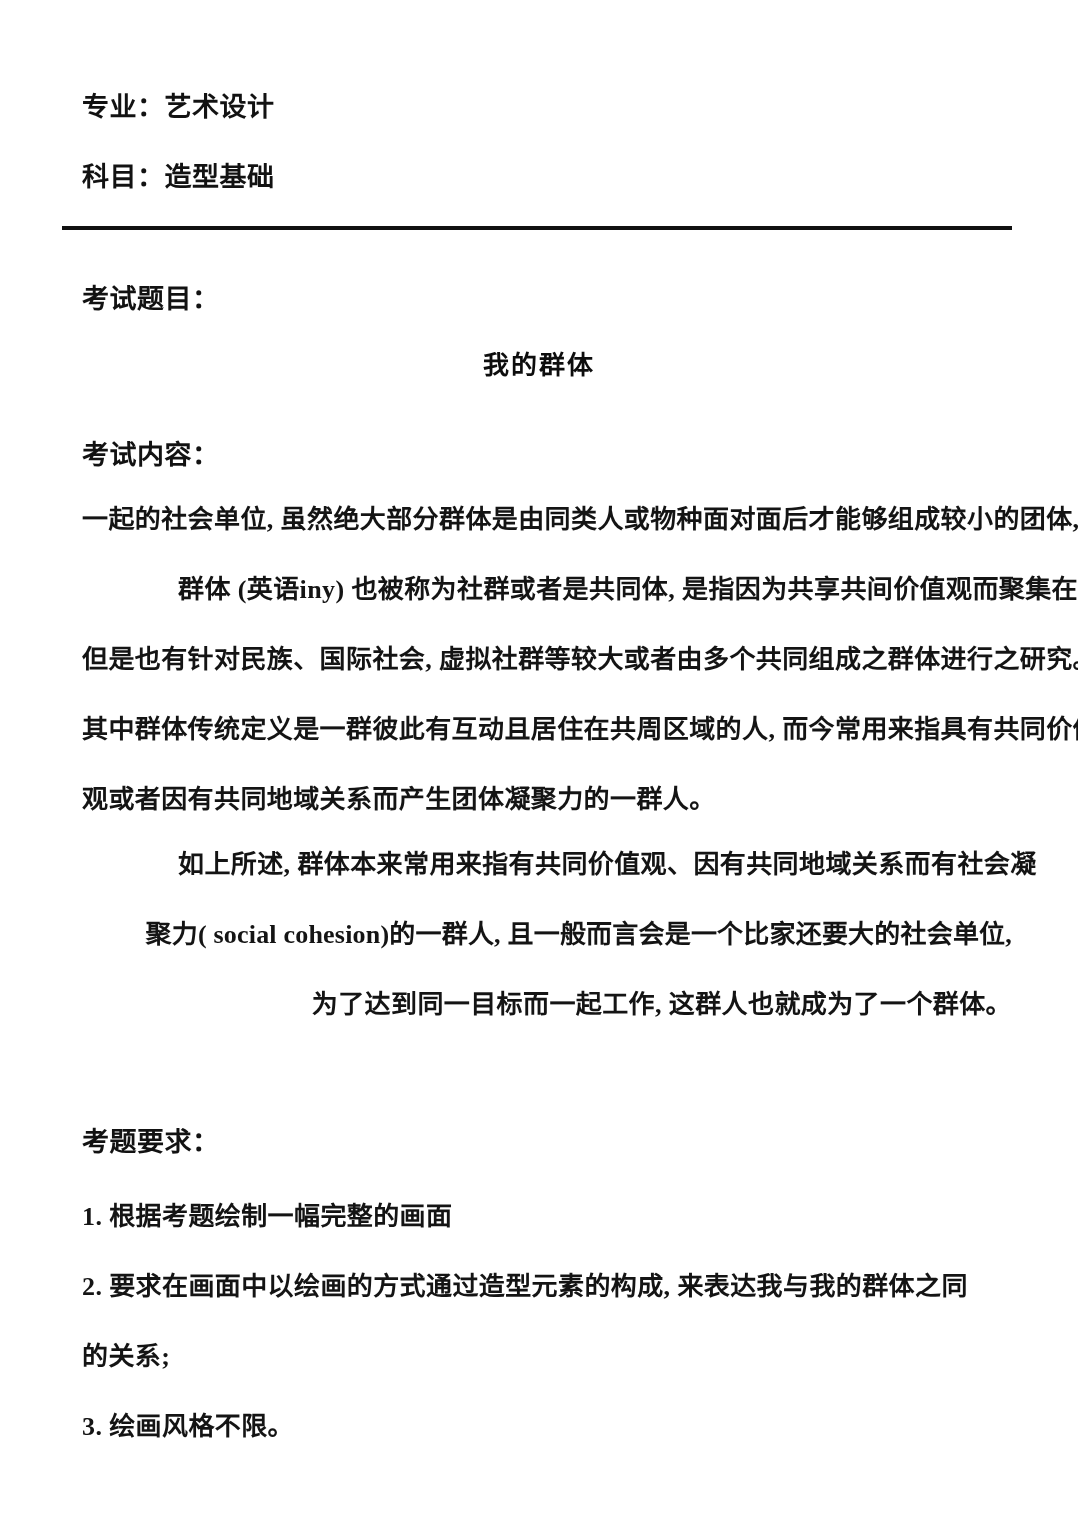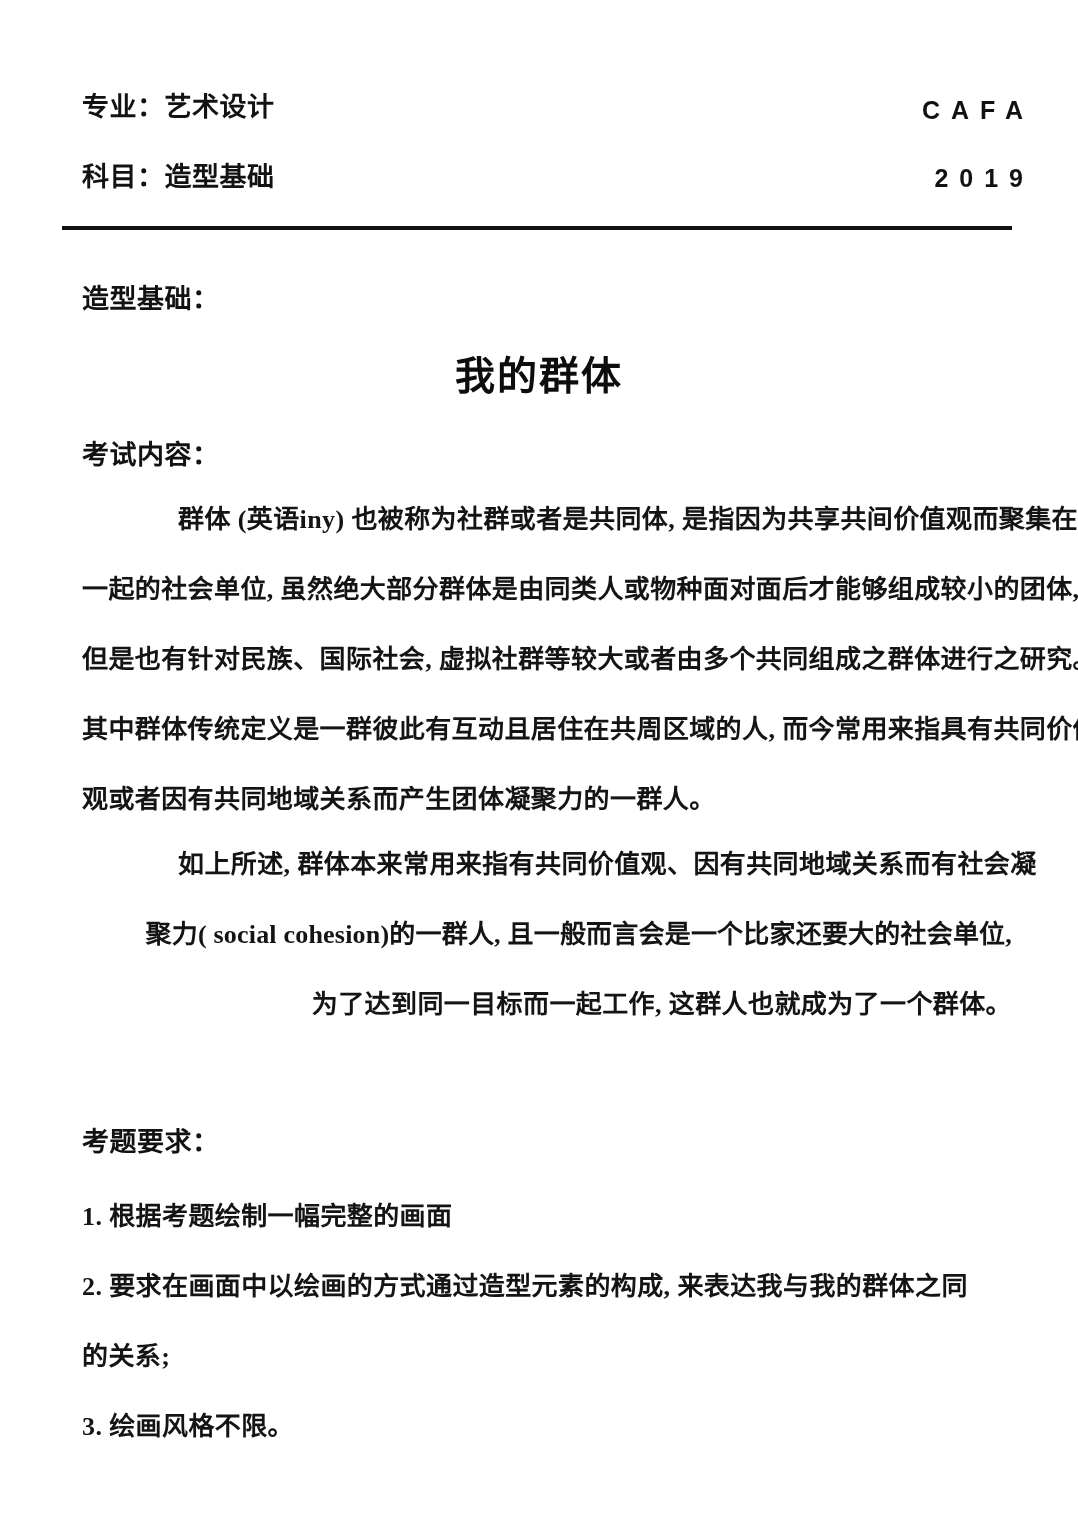--- a/index.html
+++ b/index.html
@@ -94,21 +94,21 @@
 
   
   .exam-title {
     position: absolute;
     left: 0;
     top: 344px;
     width: 1078px;
     text-align: center;
     font-family: "Liberation Sans", "DejaVu Sans", sans-serif;
     font-weight: bold;
-    font-size: 40px;
+    font-size: 26px;
     letter-spacing: 2px;
     color: #0d0d0d;
   }
 
   
   .body-block {
     position: absolute;
     left: 82px;
     width: 930px;
   }
@@ -140,38 +140,34 @@
 
 <div class="page">
 
   <div class="doc-header">
 
     <div class="header-left">
       <div class="meta-line">专业：艺术设计</div>
       <div class="meta-line">科目：造型基础</div>
     </div>
 
-    <div class="header-right">
-      <div class="brand-line">CAFA</div>
-      <div class="brand-line">2019</div>
-    </div>
 
   </div>
 
   <div class="header-rule"></div>
 
-  <div class="section-label" id="label-topic">造型基础：</div>
+  <div class="section-label" id="label-topic">考试题目：</div>
 
   <div class="exam-title">我的群体</div>
 
   <div class="section-label" id="label-content">考试内容：</div>
 
   <div class="body-block" id="block-intro">
+    <div class="body-line">一起的社会单位, 虽然绝大部分群体是由同类人或物种面对面后才能够组成较小的团体,</div>
     <div class="body-line indent">群体 (英语iny) 也被称为社群或者是共同体, 是指因为共享共间价值观而聚集在</div>
-    <div class="body-line">一起的社会单位, 虽然绝大部分群体是由同类人或物种面对面后才能够组成较小的团体,</div>
     <div class="body-line">但是也有针对民族、国际社会, 虚拟社群等较大或者由多个共同组成之群体进行之研究。</div>
     <div class="body-line">其中群体传统定义是一群彼此有互动且居住在共周区域的人, 而今常用来指具有共同价值</div>
     <div class="body-line">观或者因有共同地域关系而产生团体凝聚力的一群人。</div>
   </div>
 
   <div class="body-block" id="block-second">
     <div class="body-line indent">如上所述, 群体本来常用来指有共同价值观、因有共同地域关系而有社会凝</div>
     <div class="body-line latin-gap">聚力( social cohesion)的一群人, 且一般而言会是一个比家还要大的社会单位,</div>
     <div class="body-line">为了达到同一目标而一起工作, 这群人也就成为了一个群体。</div>
   </div>

